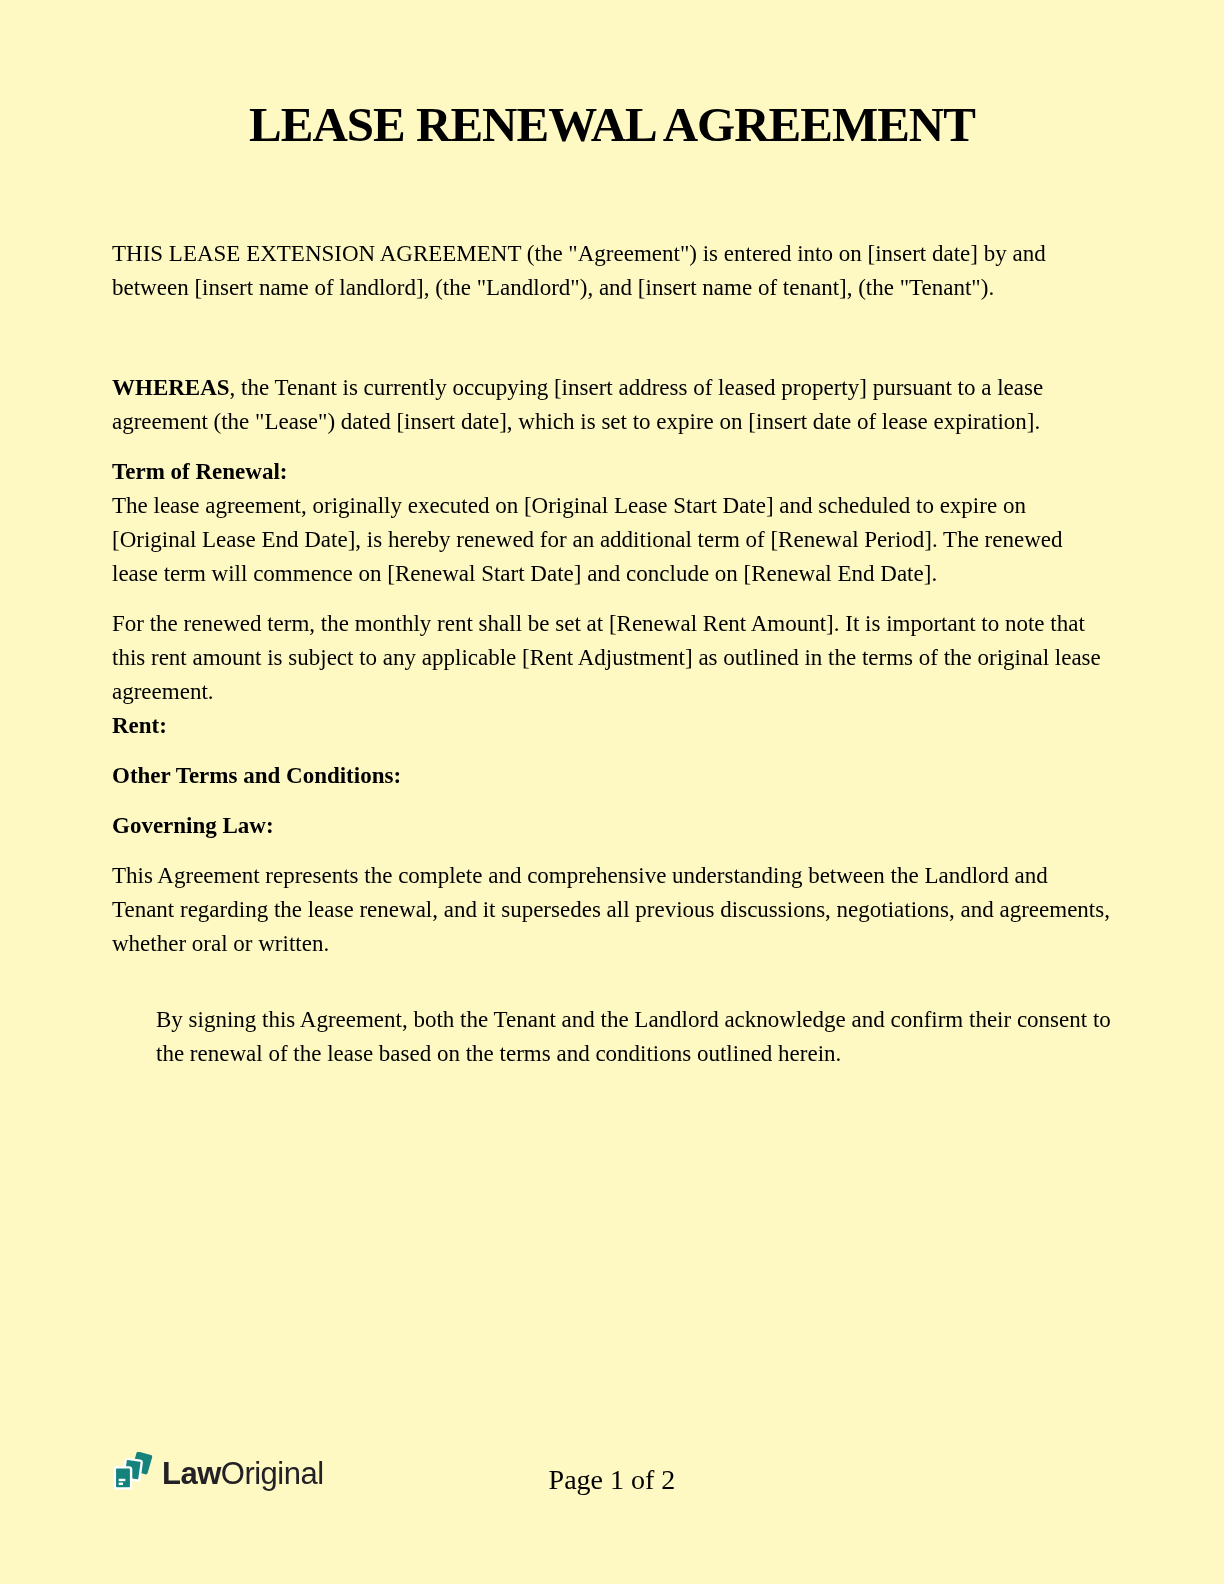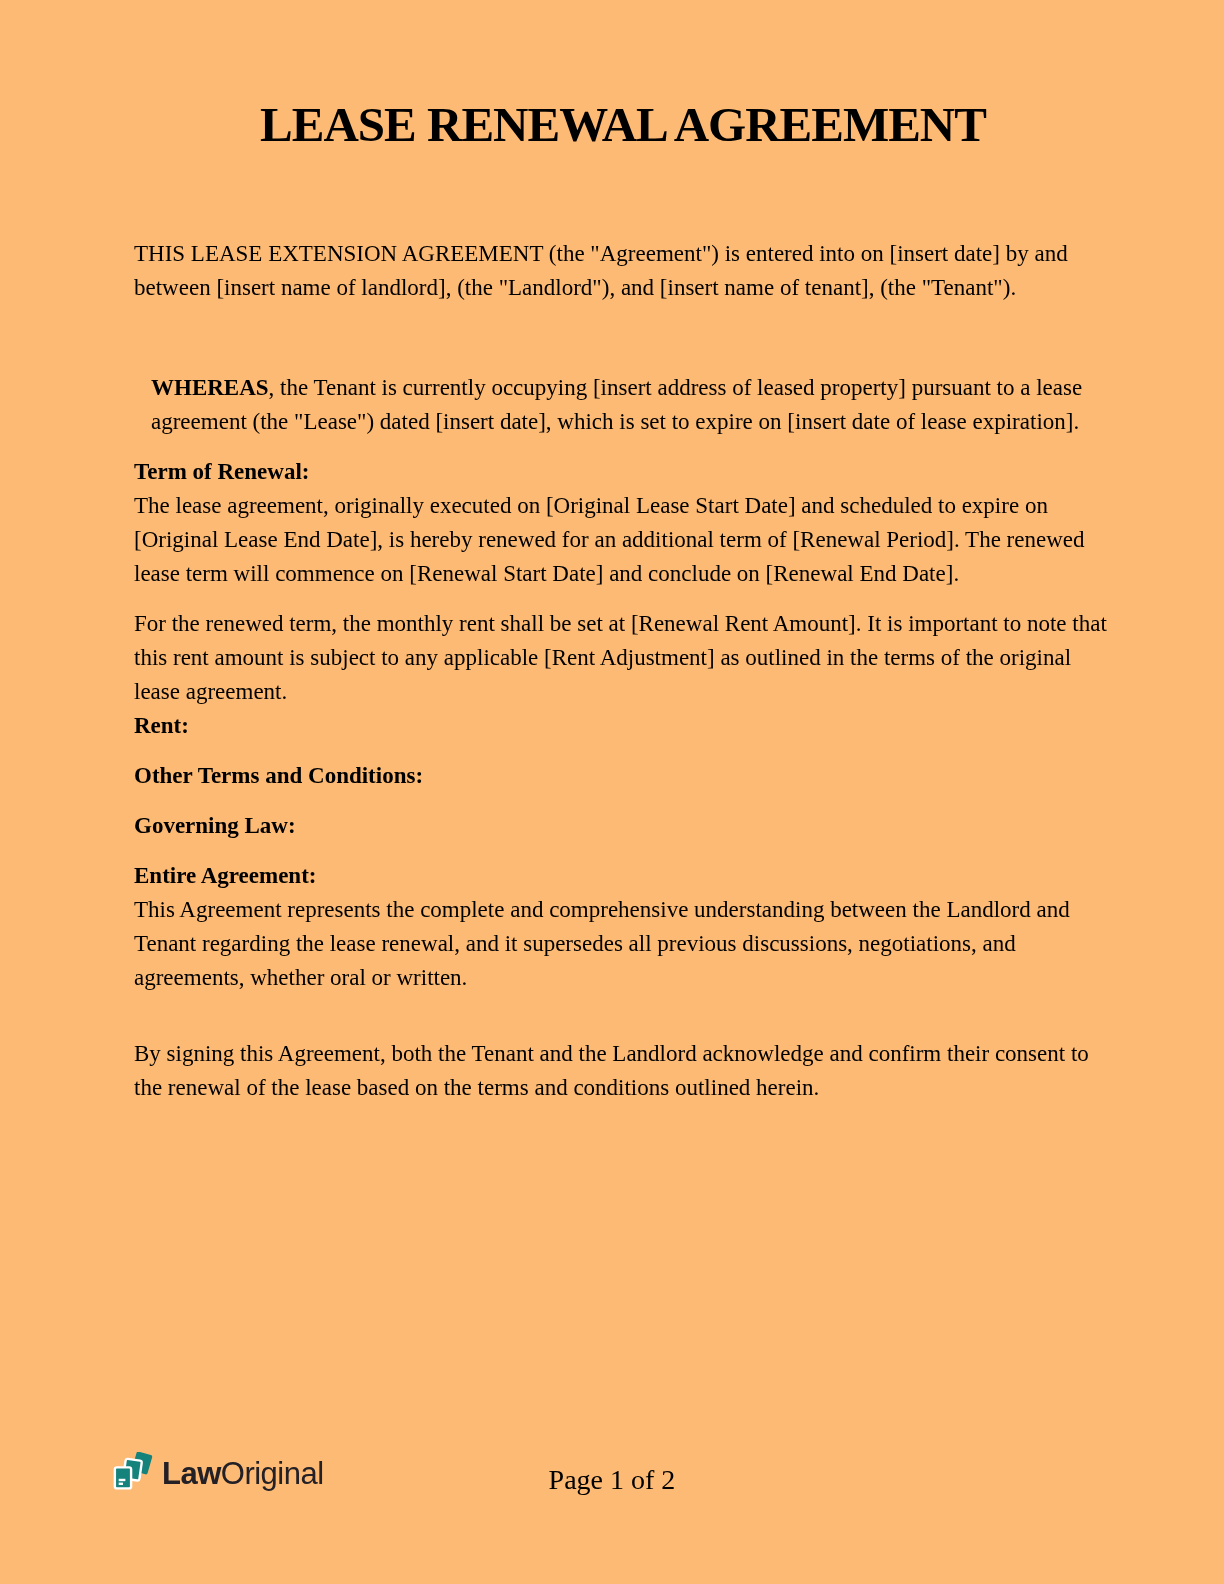--- a/index.html
+++ b/index.html
@@ -4,51 +4,50 @@
 <style>
   html, body {
     margin: 0;
     padding: 0;
     background: #ffffff;
   }
   .page {
     position: relative;
     width: 1224px;
     height: 1584px;
-    background: #fdba74;
+    background: #fef9c3;
     color: #000000;
     font-family: "Liberation Serif", "DejaVu Serif", serif;
     overflow: hidden;
     box-sizing: border-box;
-    padding-left: 22px;
   }
   .content {
     padding: 0 112px;
   }
   .title {
     margin: 0;
     padding-top: 97px;
     font-size: 49px;
     line-height: 56px;
     font-weight: 700;
     text-align: center;
     letter-spacing: -1px;
   }
   .para {
     margin: 0;
     font-size: 23px;
     line-height: 34px;
     max-width: 1000px;
   }
   .intro   { margin-top: 84px; }
-  .w1      { margin-top: 66px; margin-left: 17px; }
+  .w1      { margin-top: 66px; }
   .w2      { margin-top: 58px; }
   .section { margin-top: 16px; }
   .sec-heading { font-weight: 700; }
-  .closing { margin-top: 42px; }
+  .closing { margin-top: 42px; margin-left: 44px; }
   strong.lead { font-weight: 700; }
 
   .footer {
     position: absolute;
     left: 112px;
     right: 112px;
     top: 1448px;
     height: 60px;
   }
   .logo {
@@ -109,21 +108,20 @@
 
     <div class="section">
       <div class="para sec-heading">Other Terms and Conditions:</div>
     </div>
 
     <div class="section">
       <div class="para sec-heading">Governing Law:</div>
     </div>
 
     <div class="section">
-      <div class="para sec-heading">Entire Agreement:</div>
       <div class="para sec-body">This Agreement represents the complete and comprehensive understanding between the Landlord and Tenant regarding the lease renewal, and it supersedes all previous discussions, negotiations, and agreements, whether oral or written.</div>
     </div>
 
     <p class="para closing">By signing this Agreement, both the Tenant and the Landlord acknowledge and confirm their consent to the renewal of the lease based on the terms and conditions outlined herein.</p>
 
   </div>
 
   <div class="footer">
     <div class="logo">
       <svg class="logo-icon" viewBox="0 0 44 46" aria-hidden="true">

